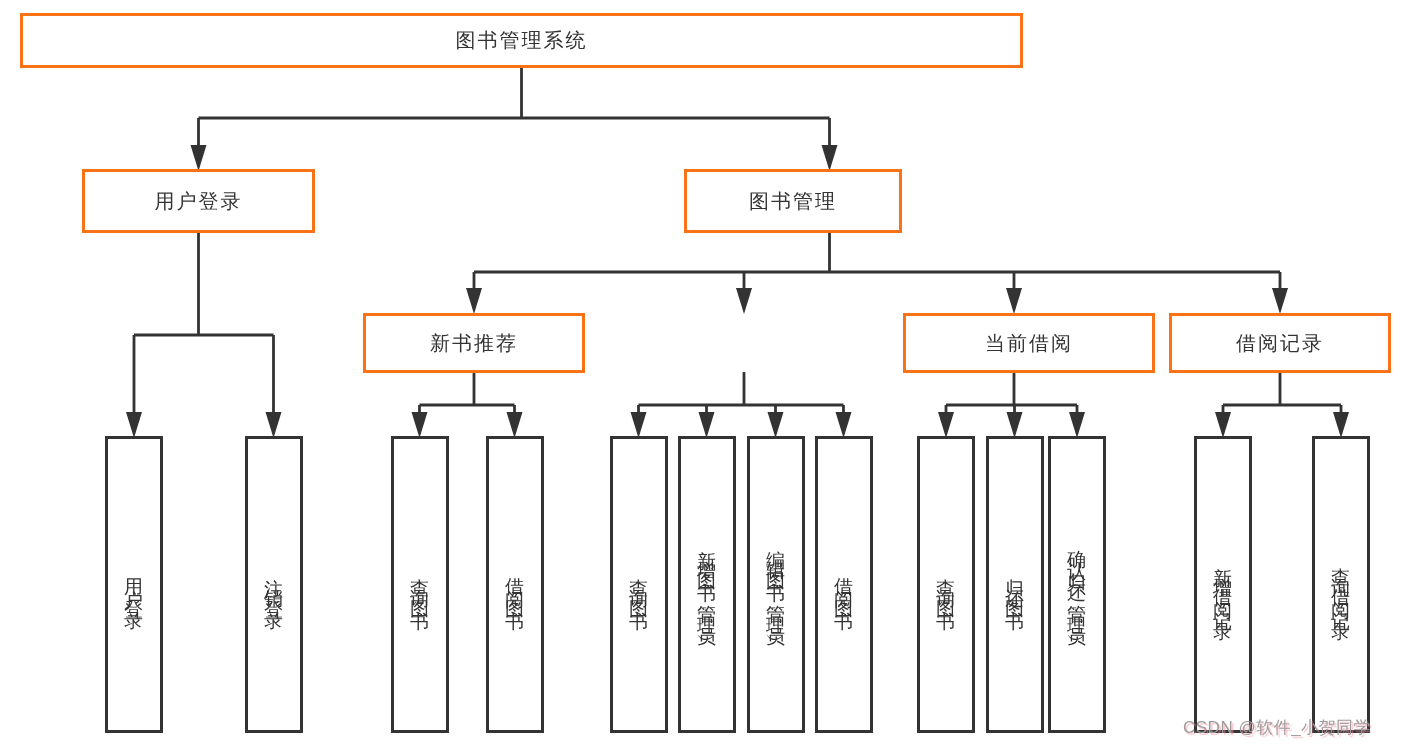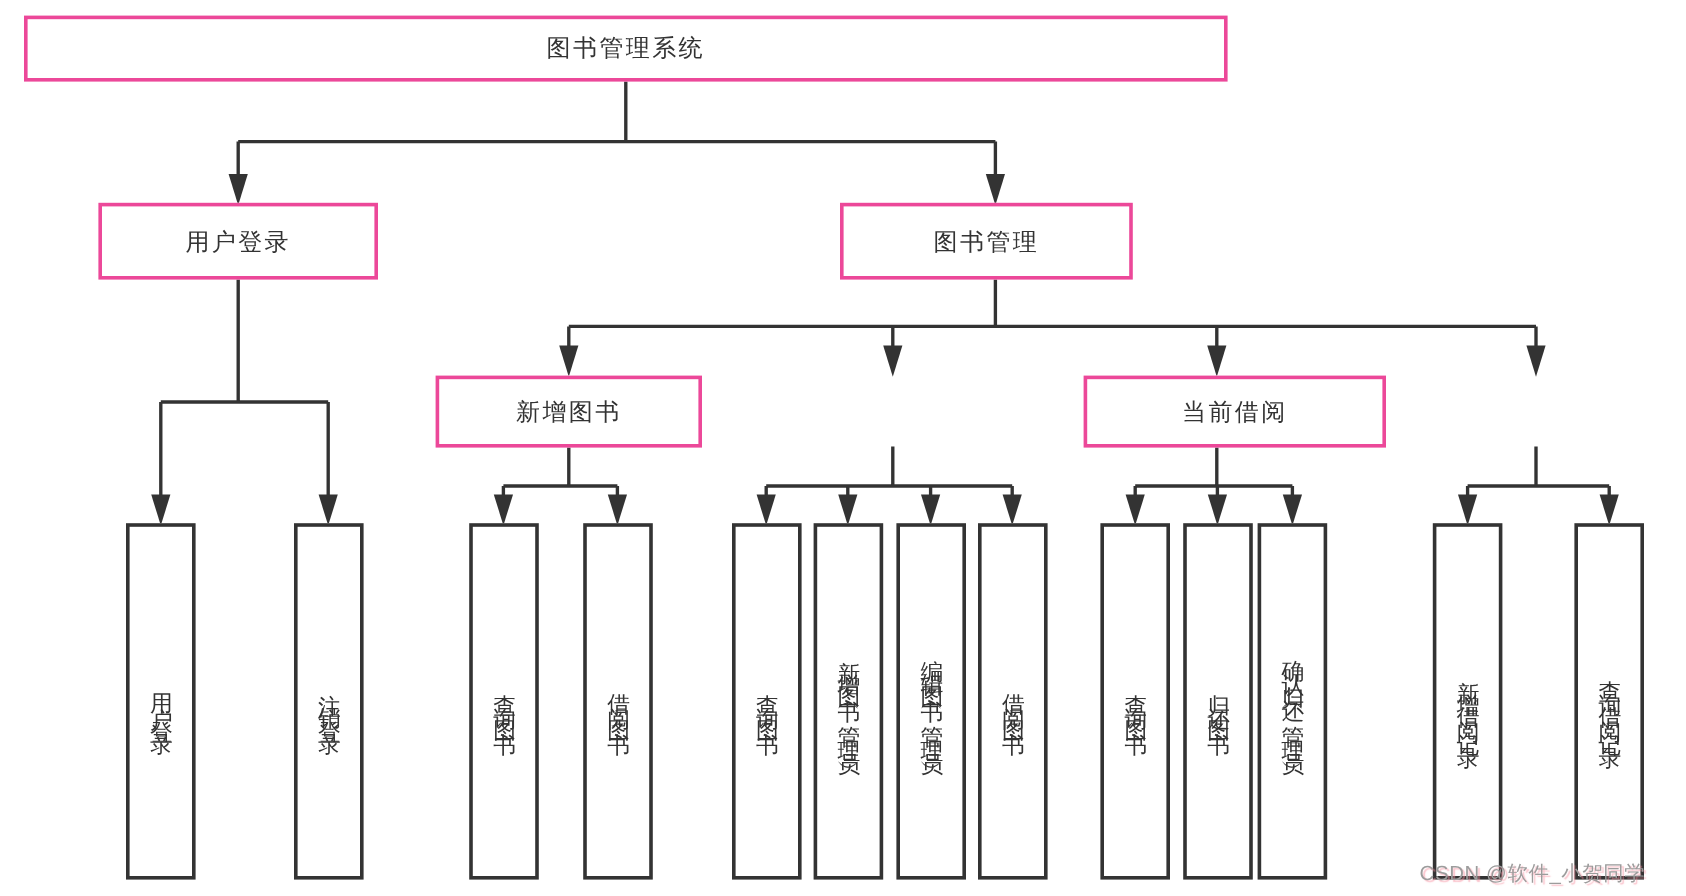--- a/index.html
+++ b/index.html
@@ -16,21 +16,21 @@
     overflow: hidden;
   }
   .connectors {
     position: absolute;
     left: 0;
     top: 0;
   }
   .box {
     position: absolute;
     box-sizing: border-box;
-    border: 3px solid #ec4899;
+    border: 3px solid #f97316;
     background: #ffffff;
     display: flex;
     align-items: center;
     justify-content: center;
     color: #333333;
     font-size: 20px;
     letter-spacing: 2px;
     white-space: nowrap;
     z-index: 2;
   }
@@ -109,24 +109,25 @@
       <polygon points="1006.5,412 1022.5,412 1014.5,438"></polygon>
       <polygon points="1069,412 1085,412 1077,438"></polygon>
       <polygon points="1215,412 1231,412 1223,438"></polygon>
       <polygon points="1333,412 1349,412 1341,438"></polygon>
     </g>
   </svg>
 
   <div class="box" style="left:20px; top:13px; width:1003px; height:55px;">图书管理系统</div>
 
   <div class="box" style="left:82px; top:169px; width:233px; height:64px;">用户登录</div>
-  <div class="box" style="left:700px; top:169px; width:244px; height:64px;">图书管理</div>
+  <div class="box" style="left:684px; top:169px; width:218px; height:64px;">图书管理</div>
 
-  <div class="box" style="left:363px; top:313px; width:222px; height:60px;">新增图书</div>
+  <div class="box" style="left:363px; top:313px; width:222px; height:60px;">新书推荐</div>
   <div class="box" style="left:903px; top:313px; width:252px; height:60px;">当前借阅</div>
+  <div class="box" style="left:1169px; top:313px; width:222px; height:60px;">借阅记录</div>
 
   <div class="leaf" style="left:105px;">用户登录</div>
   <div class="leaf" style="left:245px;">注销登录</div>
 
   <div class="leaf" style="left:391px;">查询图书</div>
   <div class="leaf" style="left:486px;">借阅图书</div>
 
   <div class="leaf" style="left:610px;">查询图书</div>
   <div class="leaf" style="left:678px;">新增图书（管理员）</div>
   <div class="leaf" style="left:747px;">编辑图书（管理员）</div>

